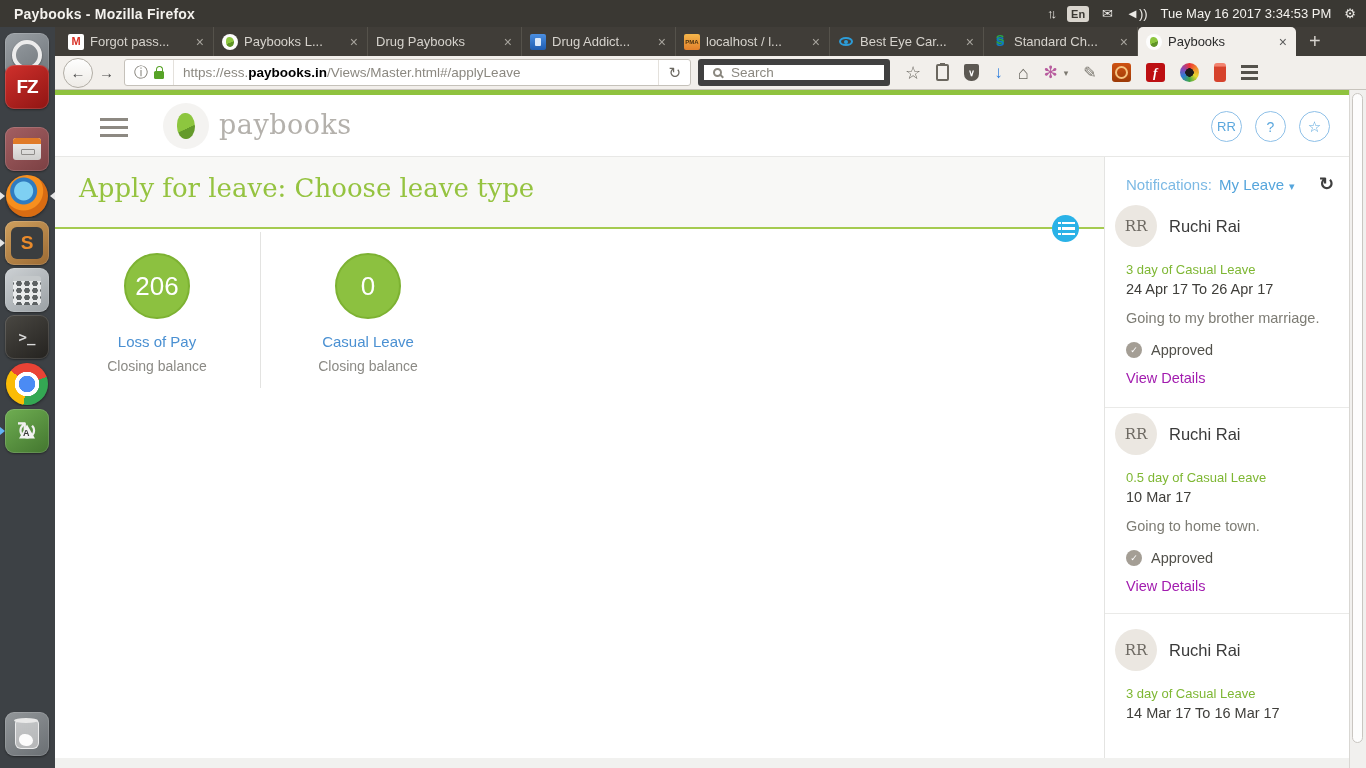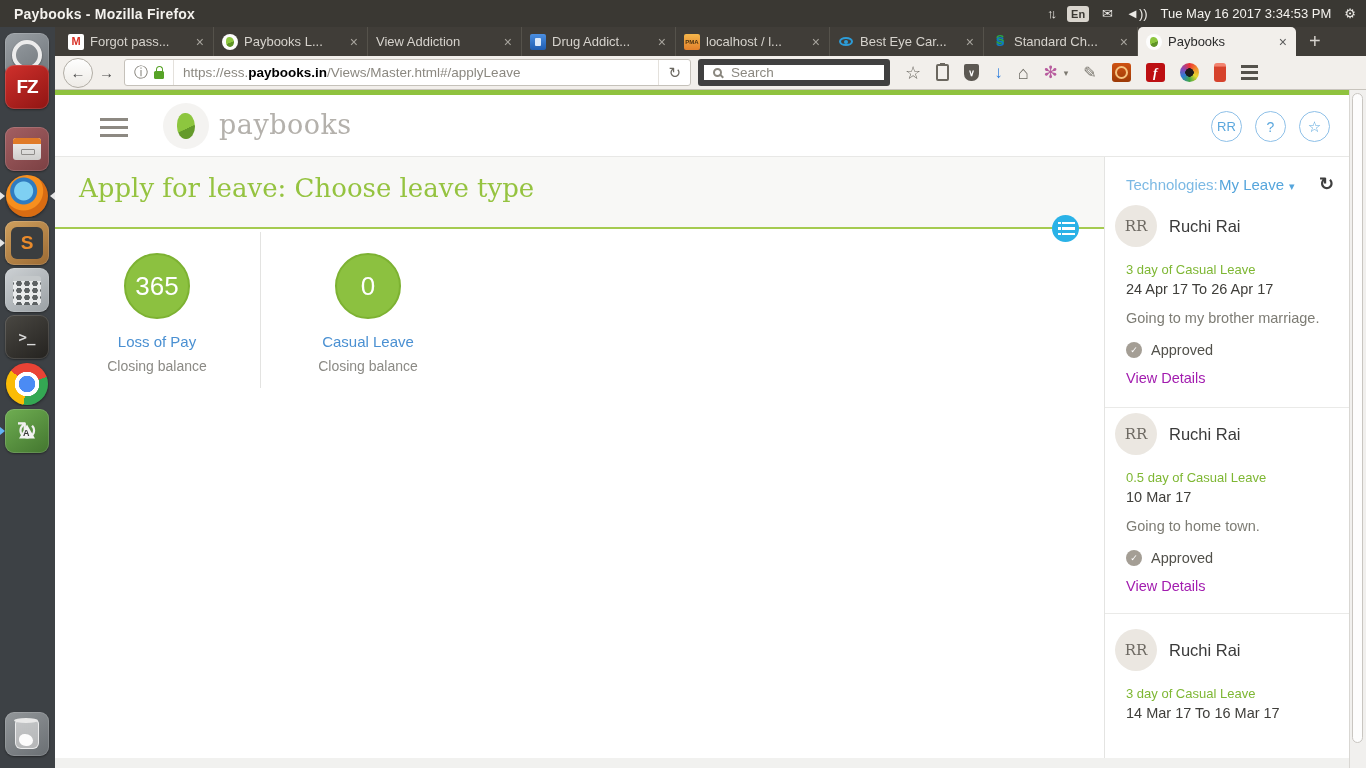--- a/index.html
+++ b/index.html
@@ -273,21 +273,21 @@
       <span class="tclose">×</span>
     </div>
     <div class="tab">
       <span class="fav fav-pb">
           <i></i>
         </span>
       <span class="tlabel">Paybooks L...</span>
       <span class="tclose">×</span>
     </div>
     <div class="tab">
-      <span class="tlabel">View Addiction</span>
+      <span class="tlabel">Drug Paybooks</span>
       <span class="tclose">×</span>
     </div>
     <div class="tab">
       <span class="fav fav-blueapp">
           <i></i>
         </span>
       <span class="tlabel">Drug Addict...</span>
       <span class="tclose">×</span>
     </div>
     <div class="tab">
@@ -382,32 +382,32 @@
     </div>
     <span class="listbtn">
         <i></i>
         <i></i>
         <i></i>
       </span>
 
     <div class="celldivider"></div>
 
     <div class="cell cell-1">
-      <div class="ballcircle">365</div>
+      <div class="ballcircle">206</div>
       <div class="cellname">Loss of Pay</div>
       <div class="cellcap">Closing balance</div>
     </div>
     <div class="cell cell-2">
       <div class="ballcircle">0</div>
       <div class="cellname">Casual Leave</div>
       <div class="cellcap">Closing balance</div>
     </div>
 
     <div class="panel">
-      <span class="ntitle">Technologies:</span>
+      <span class="ntitle">Notifications:</span>
       <span class="nfilter"><span>My Leave</span><span class="ncaret">▾</span></span>
       <span class="nrefresh">↻</span>
 
       <div class="ncard" style="top:48px;">
         <div class="nhead">
           <span class="navatar">RR</span>
           <span class="nname">Ruchi Rai</span>
         </div>
         <div class="nleave">3 day of Casual Leave</div>
         <div class="ndates">24 Apr 17 To 26 Apr 17</div>

